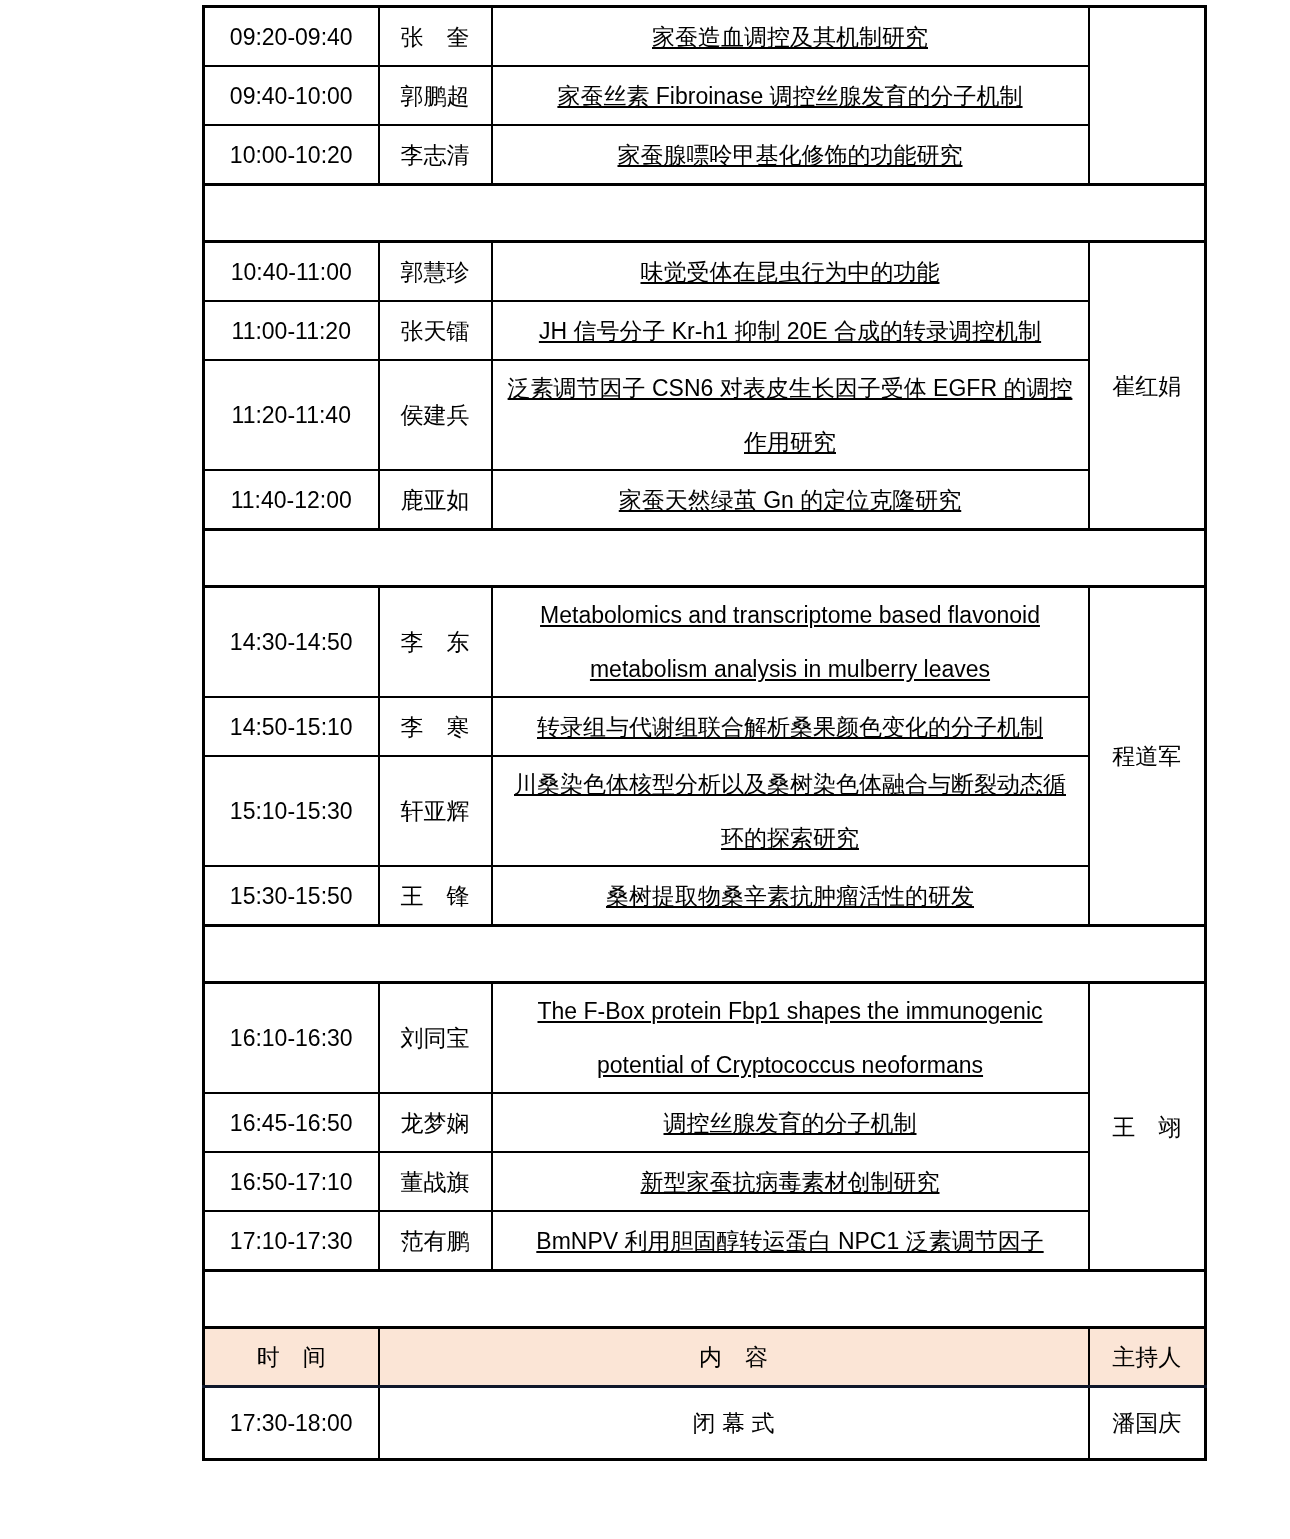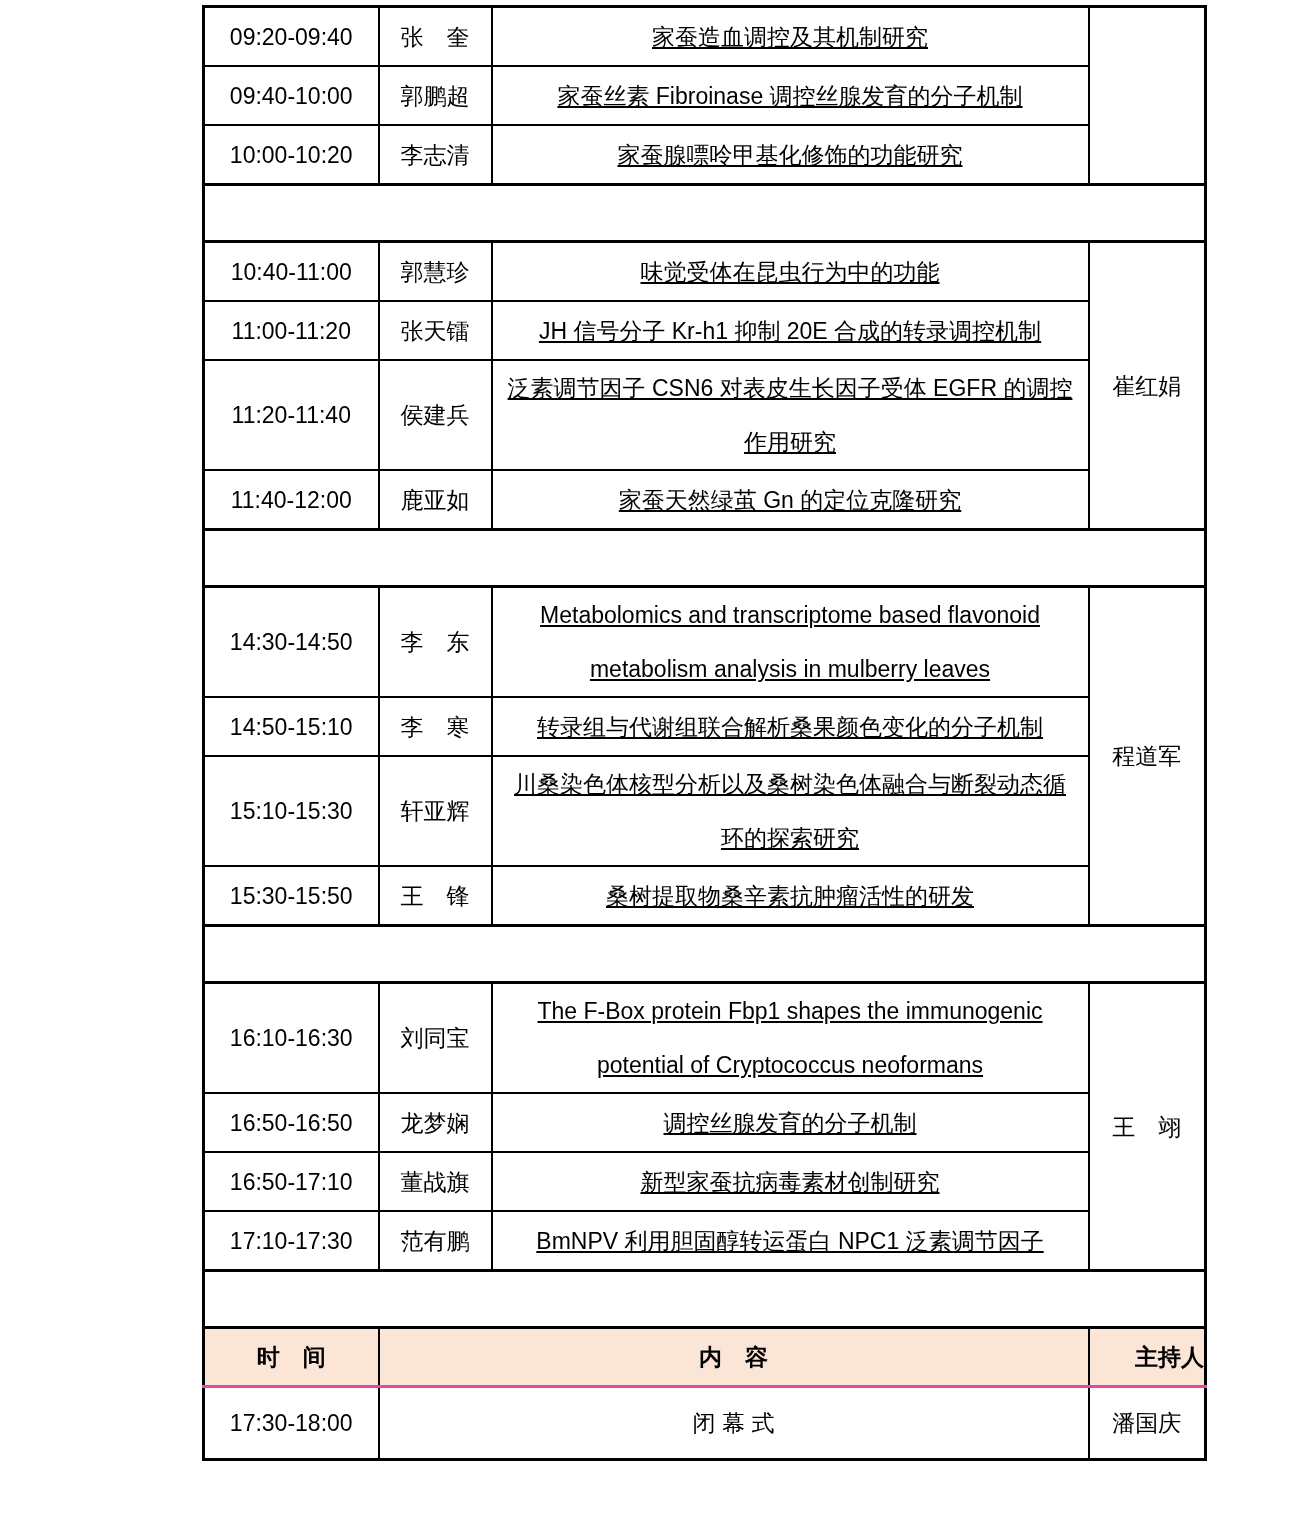--- a/index.html
+++ b/index.html
@@ -53,23 +53,23 @@
   }
   tr.rs td { height: 57px; }
   tr.rd td { height: 108px; }
   tr.sep td {
     height: 54px;
     border-top: 3px solid #000000;
     border-bottom: 3px solid #000000;
   }
   tr.hd td {
     height: 56px;
-    font-weight: bold;
+    font-weight: normal;
     border-top: 3px solid #000000;
-    border-bottom: 3px solid #ec4899;
+    border-bottom: 3px solid #0f172a;
   }
   tr.last td { height: 70px; }
 </style>
 </head>
 <body>
 
 <div class="page">
   <div class="table-wrap">
     <table class="schedule">
       <colgroup>
@@ -154,42 +154,42 @@
         </tr>
 
         <tr class="rd">
           <td class="time">16:10-16:30</td>
           <td class="name">刘同宝</td>
           <td class="title">The F-Box protein Fbp1 shapes the immunogenic
 potential of Cryptococcus neoformans</td>
           <td class="chair" rowspan="4">王　翊</td>
         </tr>
         <tr class="rs">
-          <td class="time">16:50-16:50</td>
+          <td class="time">16:45-16:50</td>
           <td class="name">龙梦娴</td>
           <td class="title">调控丝腺发育的分子机制</td>
         </tr>
         <tr class="rs">
           <td class="time">16:50-17:10</td>
           <td class="name">董战旗</td>
           <td class="title">新型家蚕抗病毒素材创制研究</td>
         </tr>
         <tr class="rs">
           <td class="time">17:10-17:30</td>
           <td class="name">范有鹏</td>
           <td class="title">BmNPV 利用胆固醇转运蛋白 NPC1 泛素调节因子</td>
         </tr>
         <tr class="sep">
           <td colspan="4"></td>
         </tr>
 
         <tr class="hd">
           <td style="background: rgb(251, 229, 214);">时　间</td>
           <td colspan="2" style="background: rgb(251, 229, 214); text-align: center;">内　容</td>
-          <td style="background: rgb(251, 229, 214); text-align: right;">主持人</td>
+          <td style="background: rgb(251, 229, 214);">主持人</td>
         </tr>
 
         <tr class="last">
           <td class="time">17:30-18:00</td>
           <td colspan="2" class="center-title">闭 幕 式</td>
           <td class="chair">潘国庆</td>
         </tr>
       </tbody>
     </table>
   </div>

